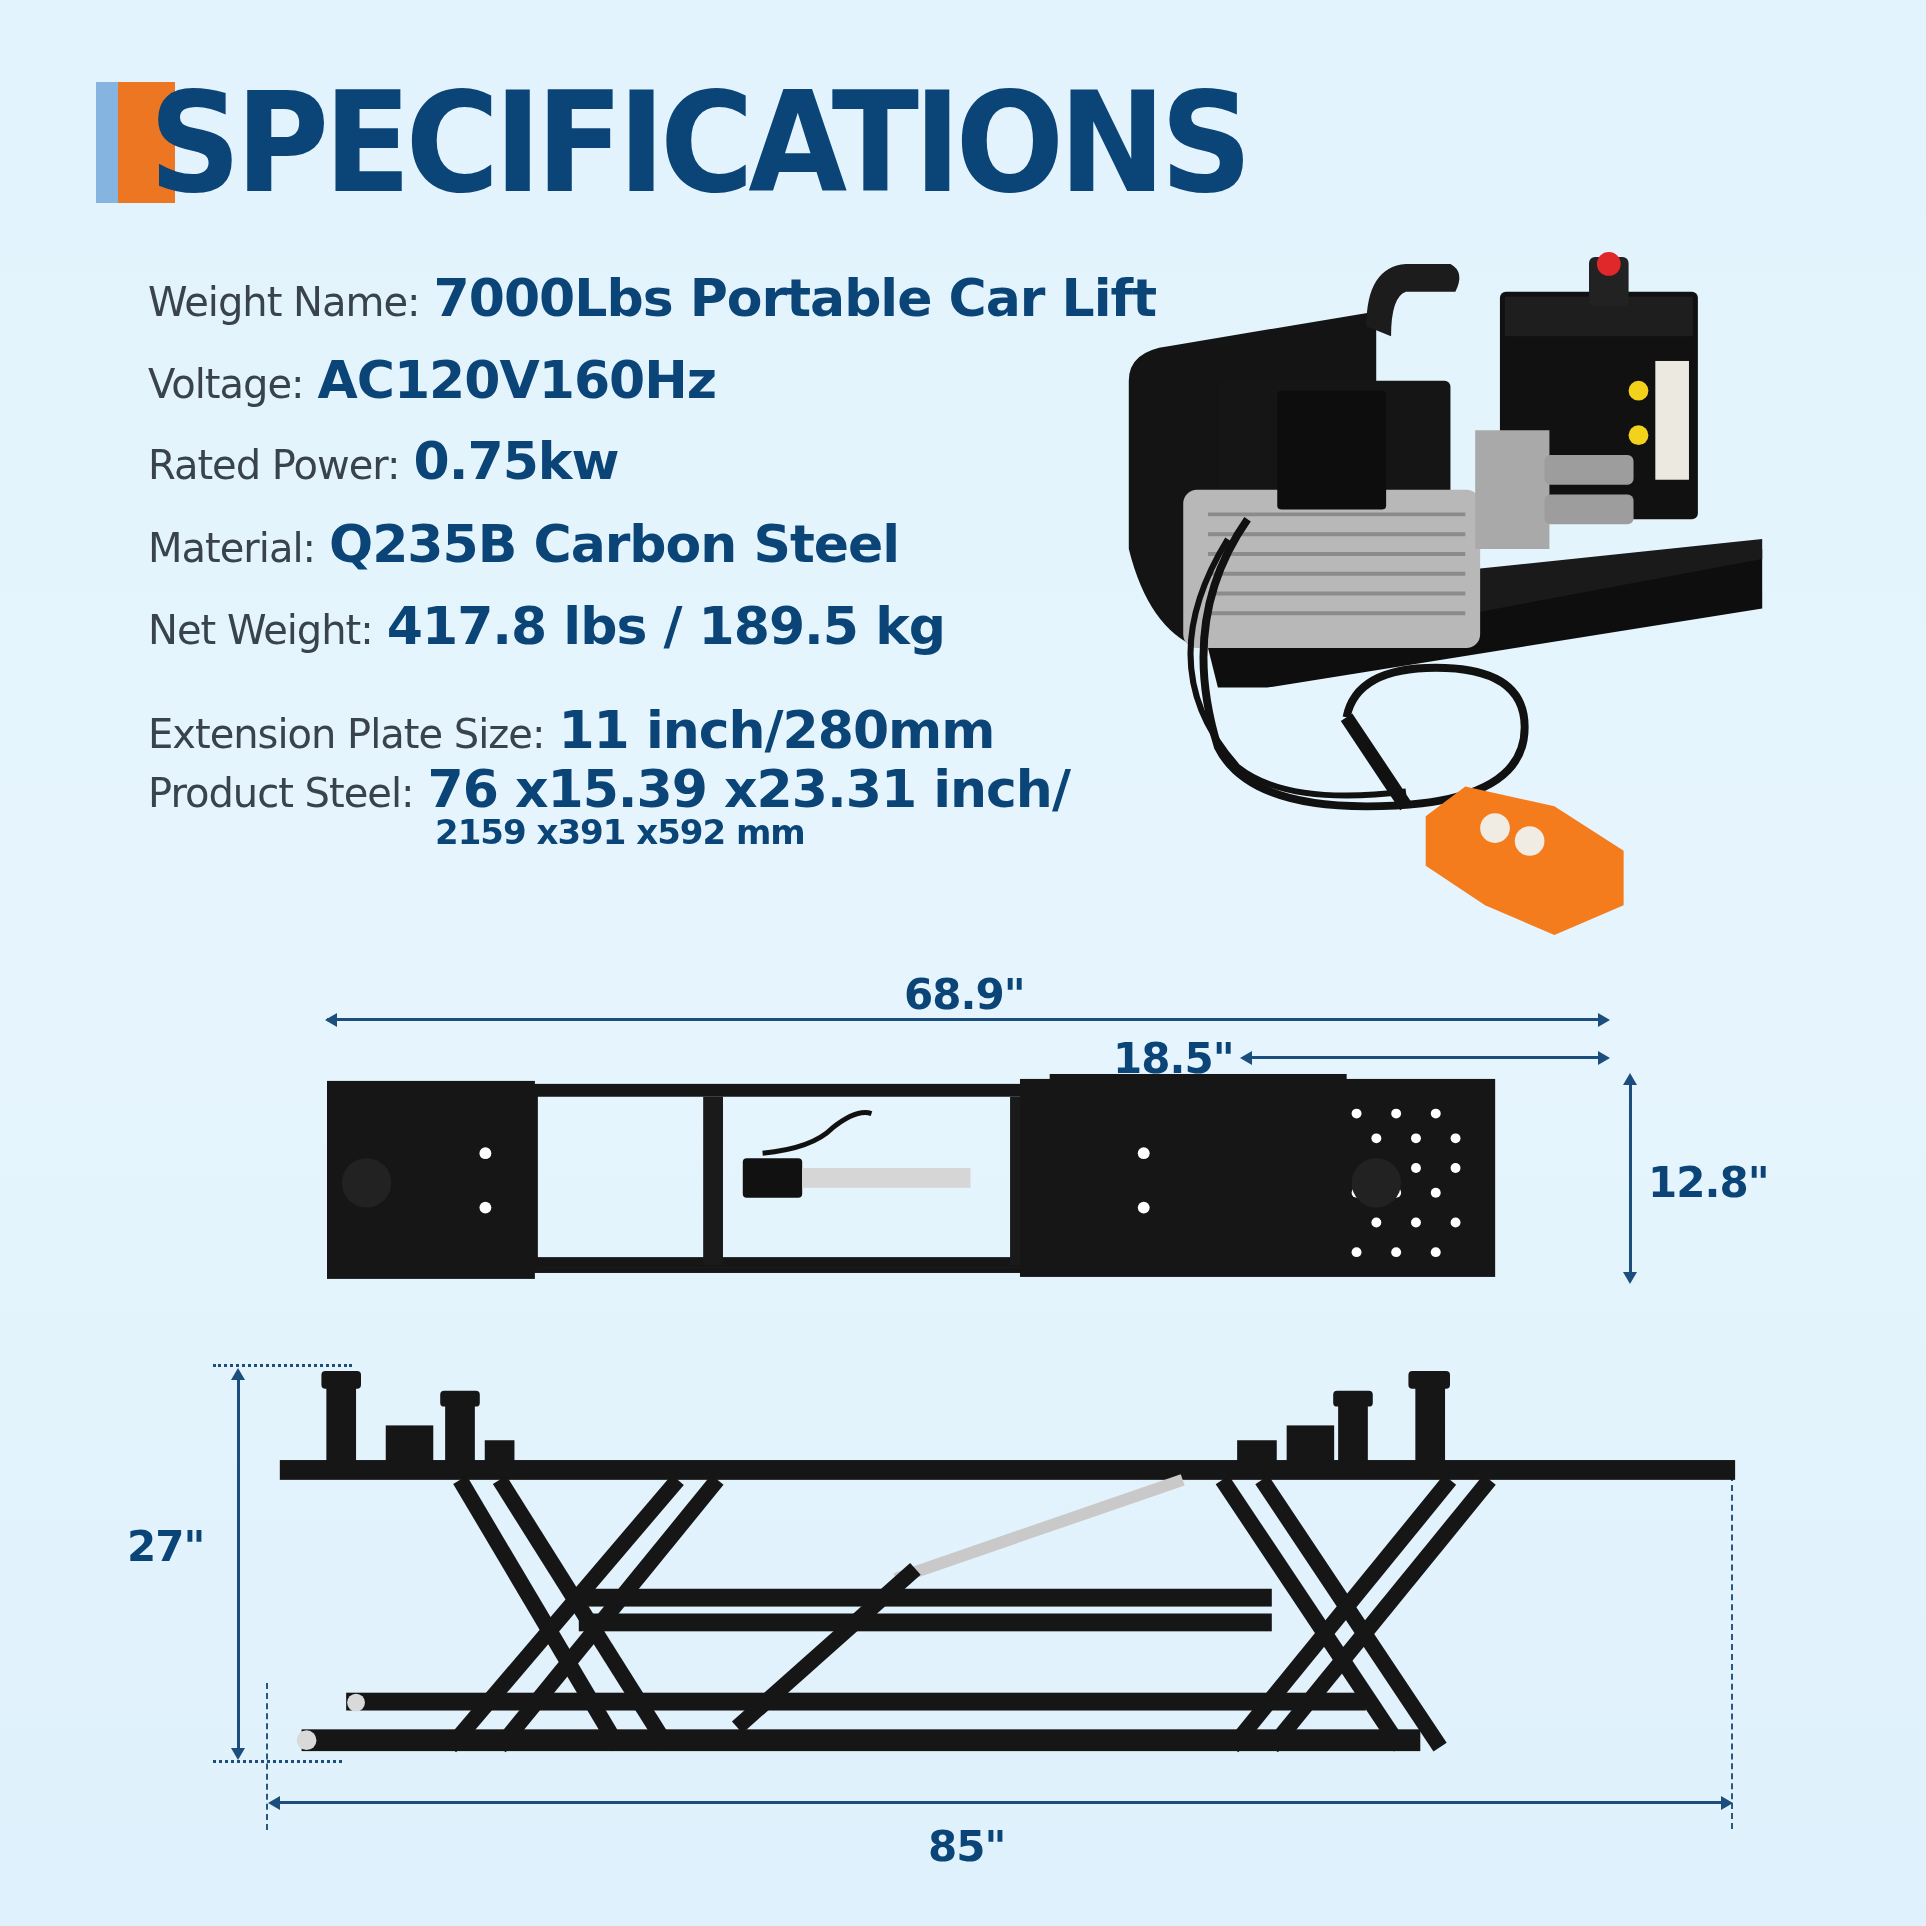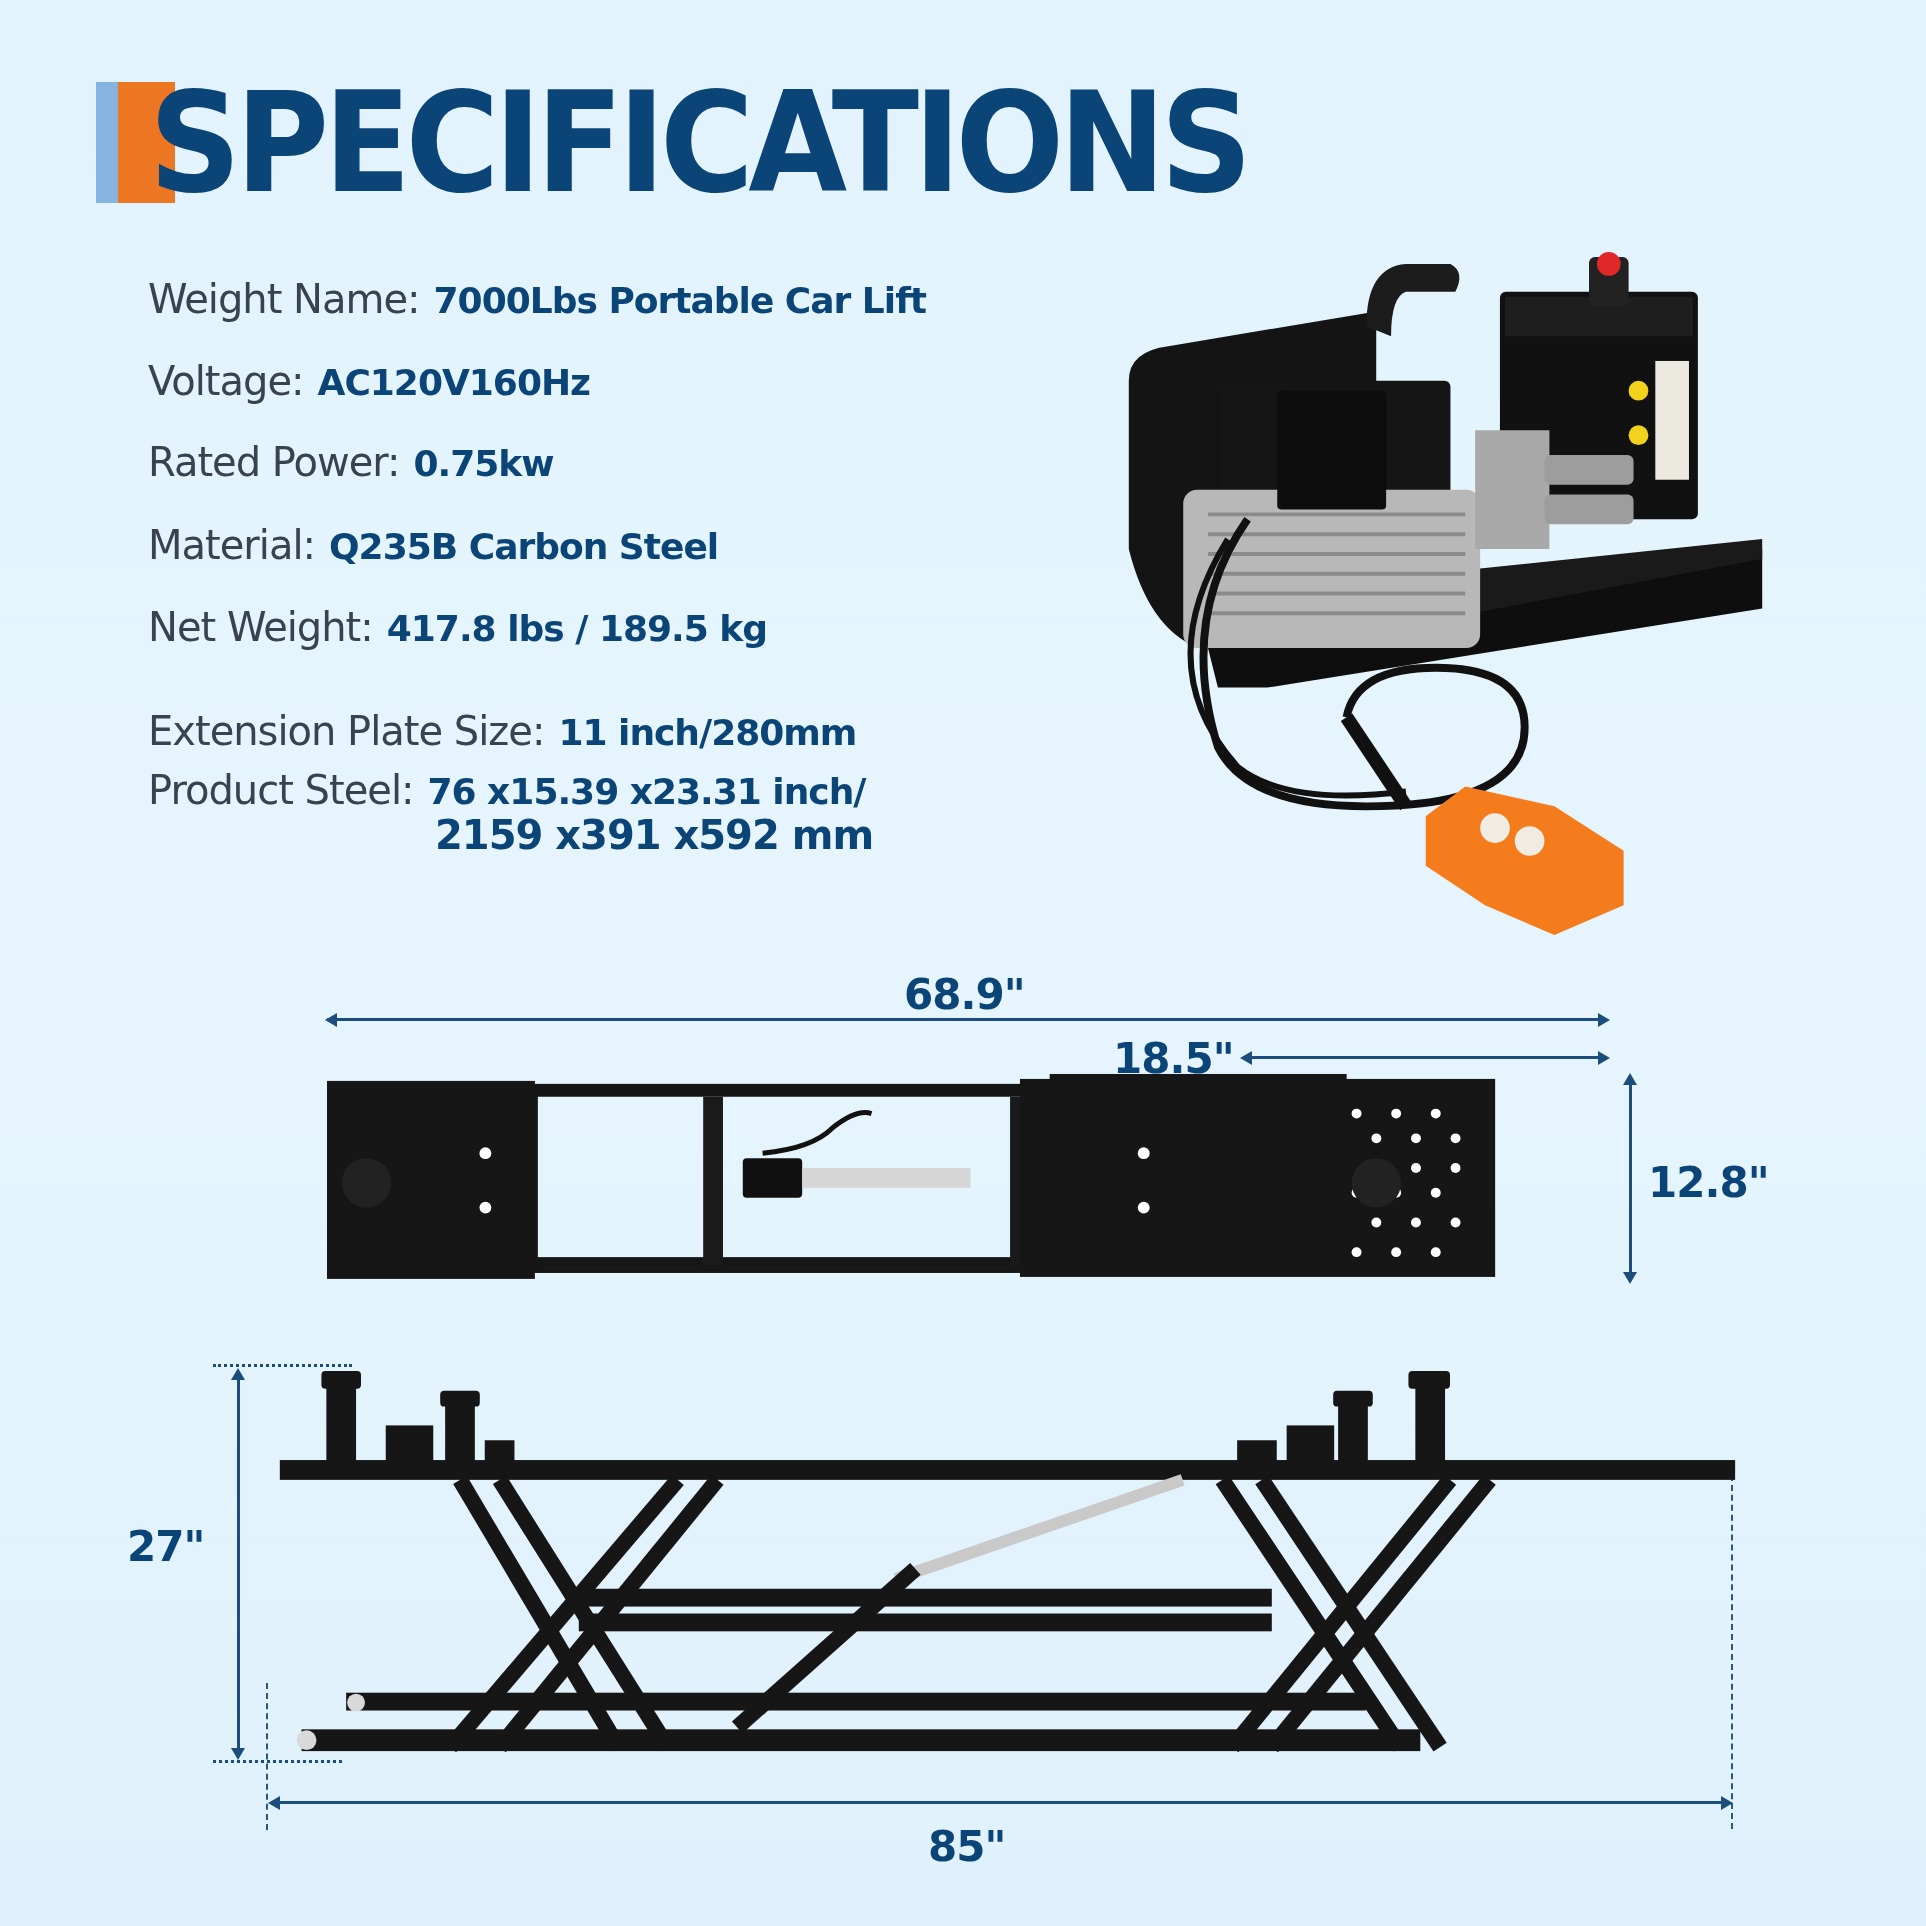--- a/index.html
+++ b/index.html
@@ -3,22 +3,22 @@
 <meta charset="utf-8">
 <style>
   html,body{margin:0;padding:0;}
   body{width:1927px;height:1927px;overflow:hidden;background:linear-gradient(180deg,#e2f3fd 0%,#e6f5fd 50%,#dff1fc 100%);font-family:"Liberation Sans","DejaVu Sans",sans-serif;position:relative;}
   .bar-blue{position:absolute;left:96px;top:82px;width:22px;height:121px;background:#86b4e0;}
   .bar-orange{position:absolute;left:118px;top:82px;width:57px;height:121px;background:#ec7622;}
   .title{position:absolute;left:149px;top:69px;font-size:139px;font-weight:900;color:#0b4578;letter-spacing:-6px;line-height:149px;font-family:"DejaVu Sans","Liberation Sans",sans-serif;transform:scaleX(0.92);transform-origin:left center;}
   .specs{position:absolute;left:148px;top:273px;}
   .row{position:absolute;left:0;white-space:nowrap;font-size:43px;line-height:51px;}
   .lbl{color:#39434d;font-family:"DejaVu Sans","Liberation Sans",sans-serif;font-size:40px;letter-spacing:-1px;}
-  .val{color:#0b4578;font-weight:bold;font-family:"DejaVu Sans","Liberation Sans",sans-serif;font-size:36px;letter-spacing:-1px;margin-left:14px;}
-  .val2{position:absolute;color:#0b4578;font-weight:bold;font-family:"DejaVu Sans","Liberation Sans",sans-serif;font-size:40px;letter-spacing:-1px;white-space:nowrap;}
+  .val{color:#0b4578;font-weight:bold;font-family:"DejaVu Sans","Liberation Sans",sans-serif;font-size:52px;letter-spacing:-1px;margin-left:14px;}
+  .val2{position:absolute;color:#0b4578;font-weight:bold;font-family:"DejaVu Sans","Liberation Sans",sans-serif;font-size:34px;letter-spacing:-1px;white-space:nowrap;}
   .dim{position:absolute;color:#0b4578;font-weight:bold;font-size:42px;font-family:"DejaVu Sans","Liberation Sans",sans-serif;letter-spacing:-1px;}
   .hline{position:absolute;height:3px;background:#1c4e7d;}
   .vline{position:absolute;width:3px;background:#1c4e7d;}
   .dash-h{position:absolute;height:0;border-top:3px dotted #1c4e7d;}
   .dash-v{position:absolute;width:0;border-left:2px dashed #2a577f;}
   .arr-l,.arr-r,.arr-u,.arr-d{position:absolute;width:0;height:0;}
   .arr-l{border-top:7px solid transparent;border-bottom:7px solid transparent;border-right:12px solid #1c4e7d;}
   .arr-r{border-top:7px solid transparent;border-bottom:7px solid transparent;border-left:12px solid #1c4e7d;}
   .arr-u{border-left:7px solid transparent;border-right:7px solid transparent;border-bottom:12px solid #1c4e7d;}
   .arr-d{border-left:7px solid transparent;border-right:7px solid transparent;border-top:12px solid #1c4e7d;}

